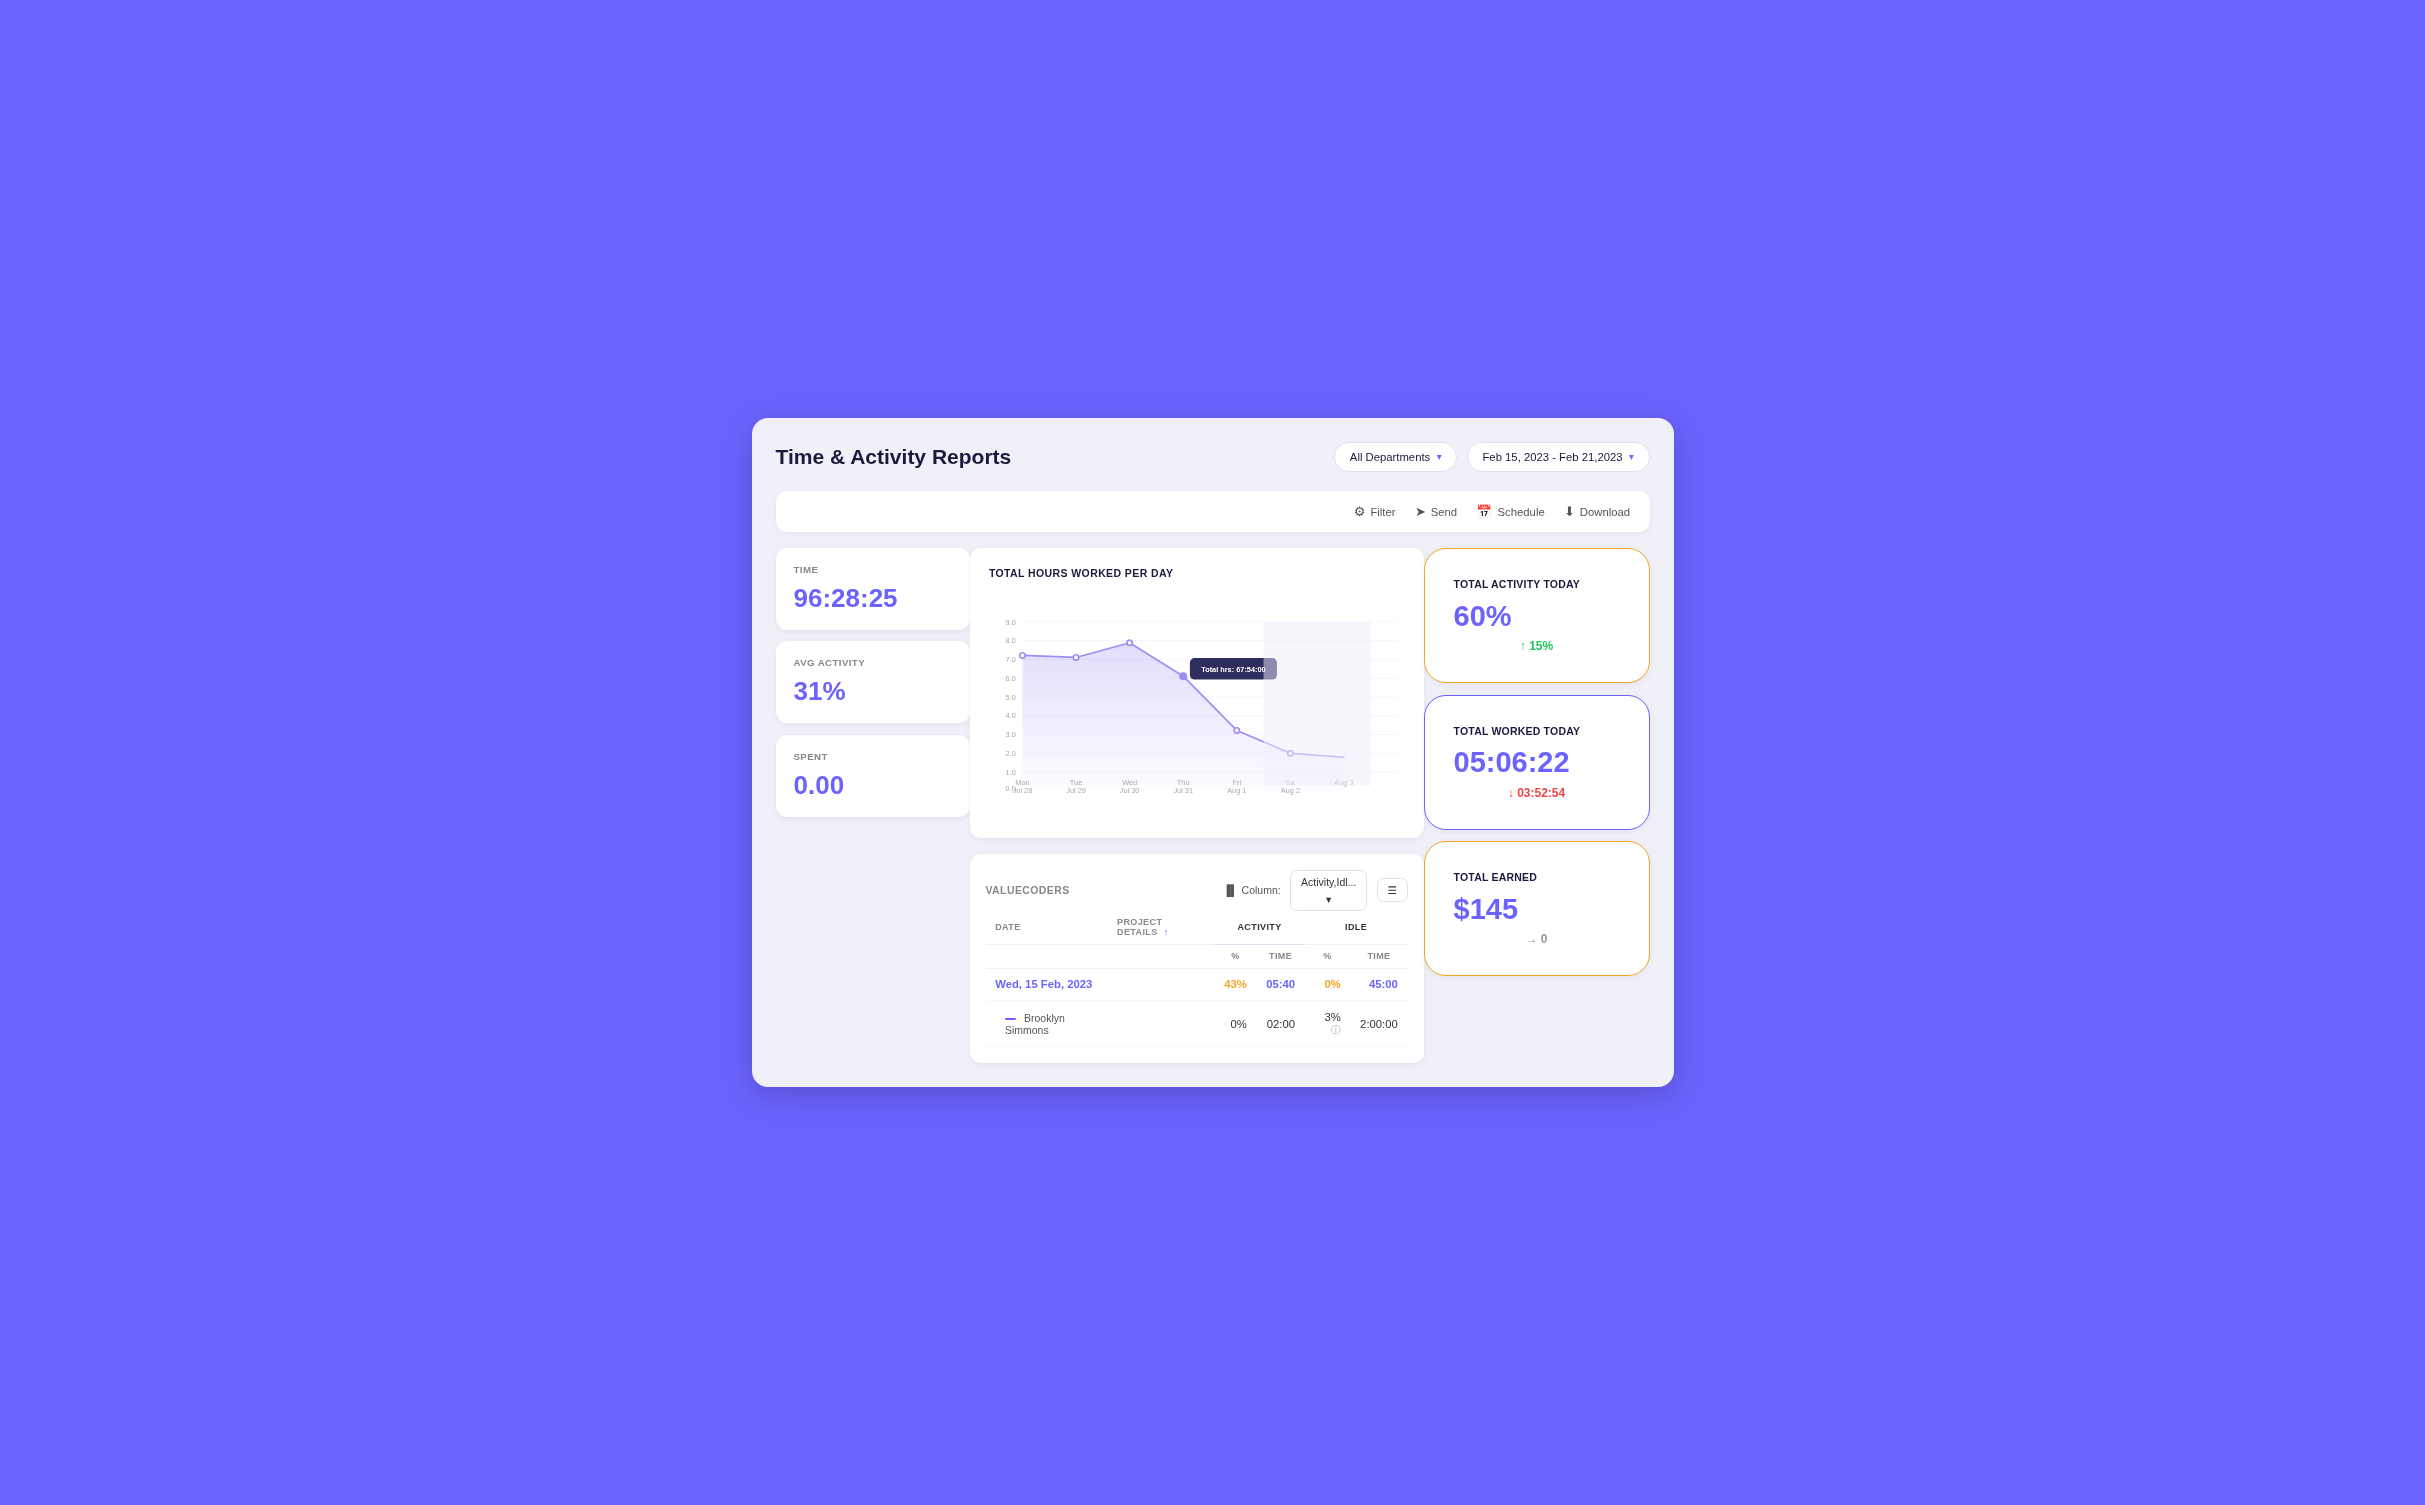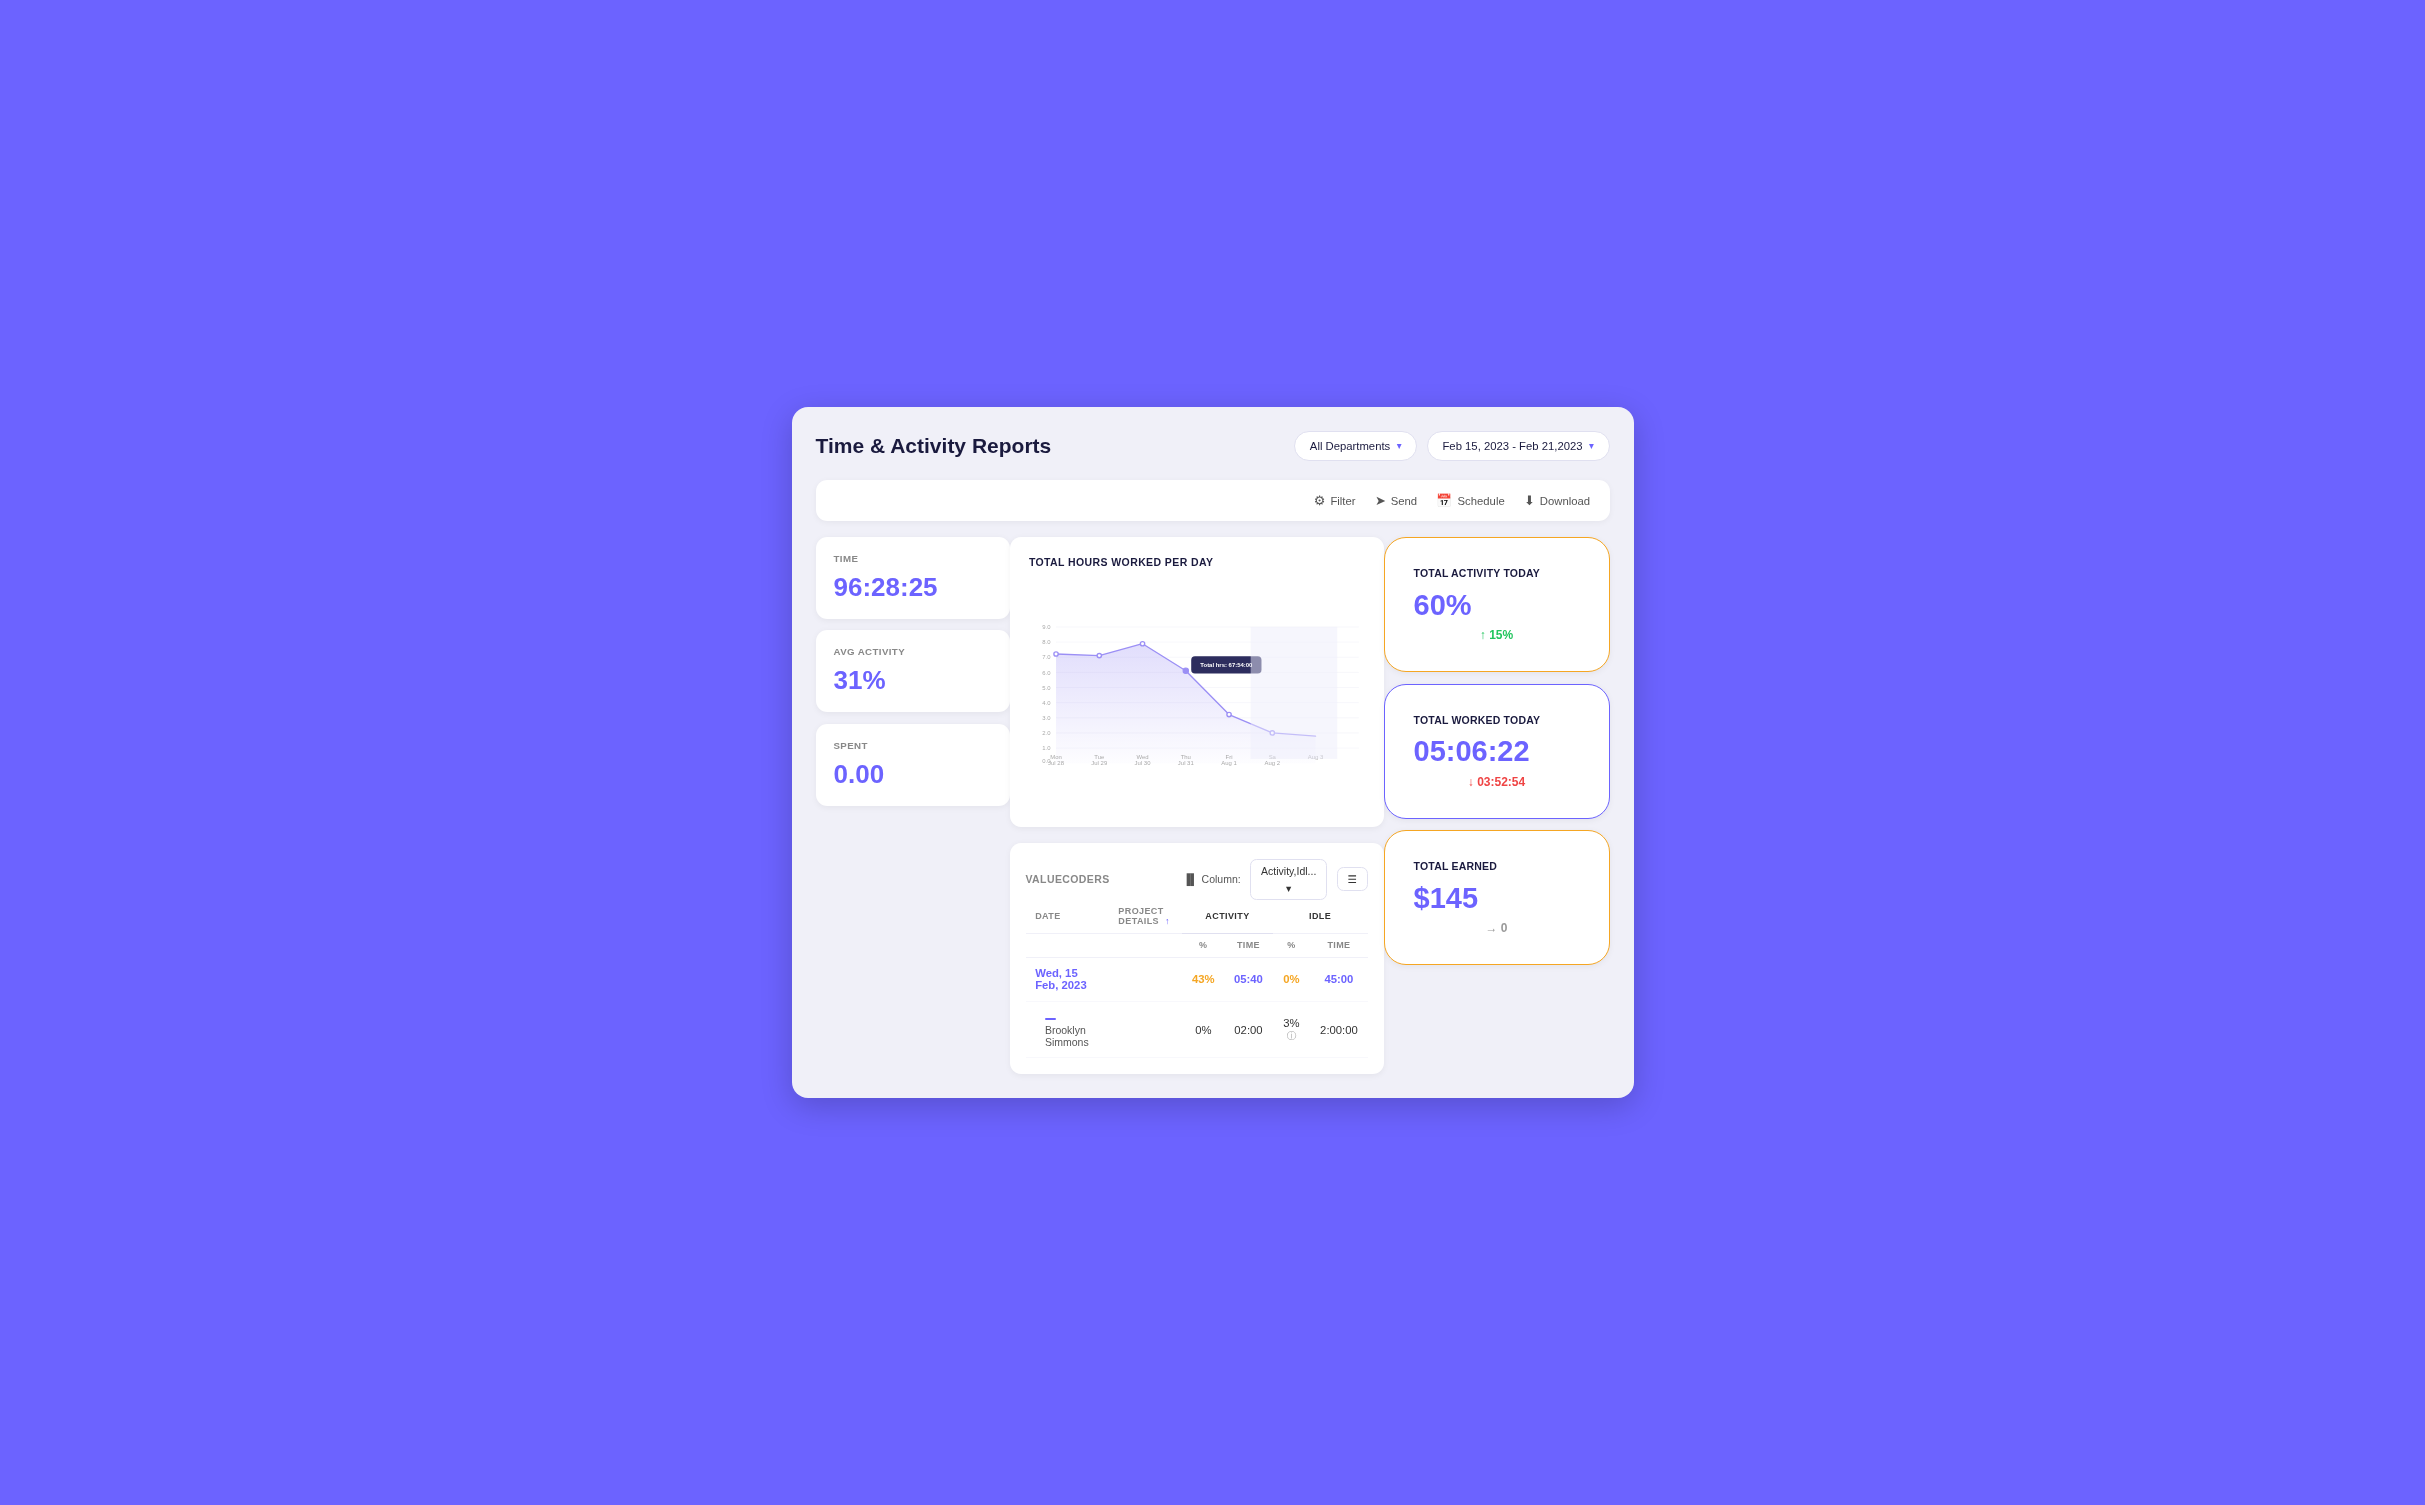--- a/index.html
+++ b/index.html
@@ -8,21 +8,21 @@
       font-family: -apple-system, BlinkMacSystemFont, 'Segoe UI', sans-serif;
       display: flex;
       align-items: center;
       justify-content: center;
       min-height: 100vh;
       padding: 24px;
     }
     .main-card {
       background: #f0f0f8;
       border-radius: 16px;
-      width: 842px;
+      width: 922px;
       padding: 24px;
       position: relative;
       box-shadow: 0 8px 32px rgba(0,0,0,0.2);
     }
     .page-header {
       display: flex;
       align-items: center;
       justify-content: space-between;
       margin-bottom: 19.4px;
     }
@@ -227,21 +227,21 @@
     }
     thead th.center { text-align: center; }
     tbody tr {
       border-bottom: 0.8px solid #f8f8fc;
     }
     tbody td {
       padding: 9.7px 9.7px;
       font-size: 11.3px;
       color: #333;
     }
-    tbody td.center { text-align: center; }
+    tbody td.center { text-align: right; }
     .date-row td { color: #6c63ff; font-weight: 600; }
     .sub-row td:first-child { padding-left: 19.4px; color: #555; font-size: 10.5px; }
     .dash-indicator {
       display: inline-block;
       width: 11.3px;
       height: 2.4px;
       background: #6c63ff;
       border-radius: 1.6px;
       margin-right: 4.9px;
       vertical-align: middle;

